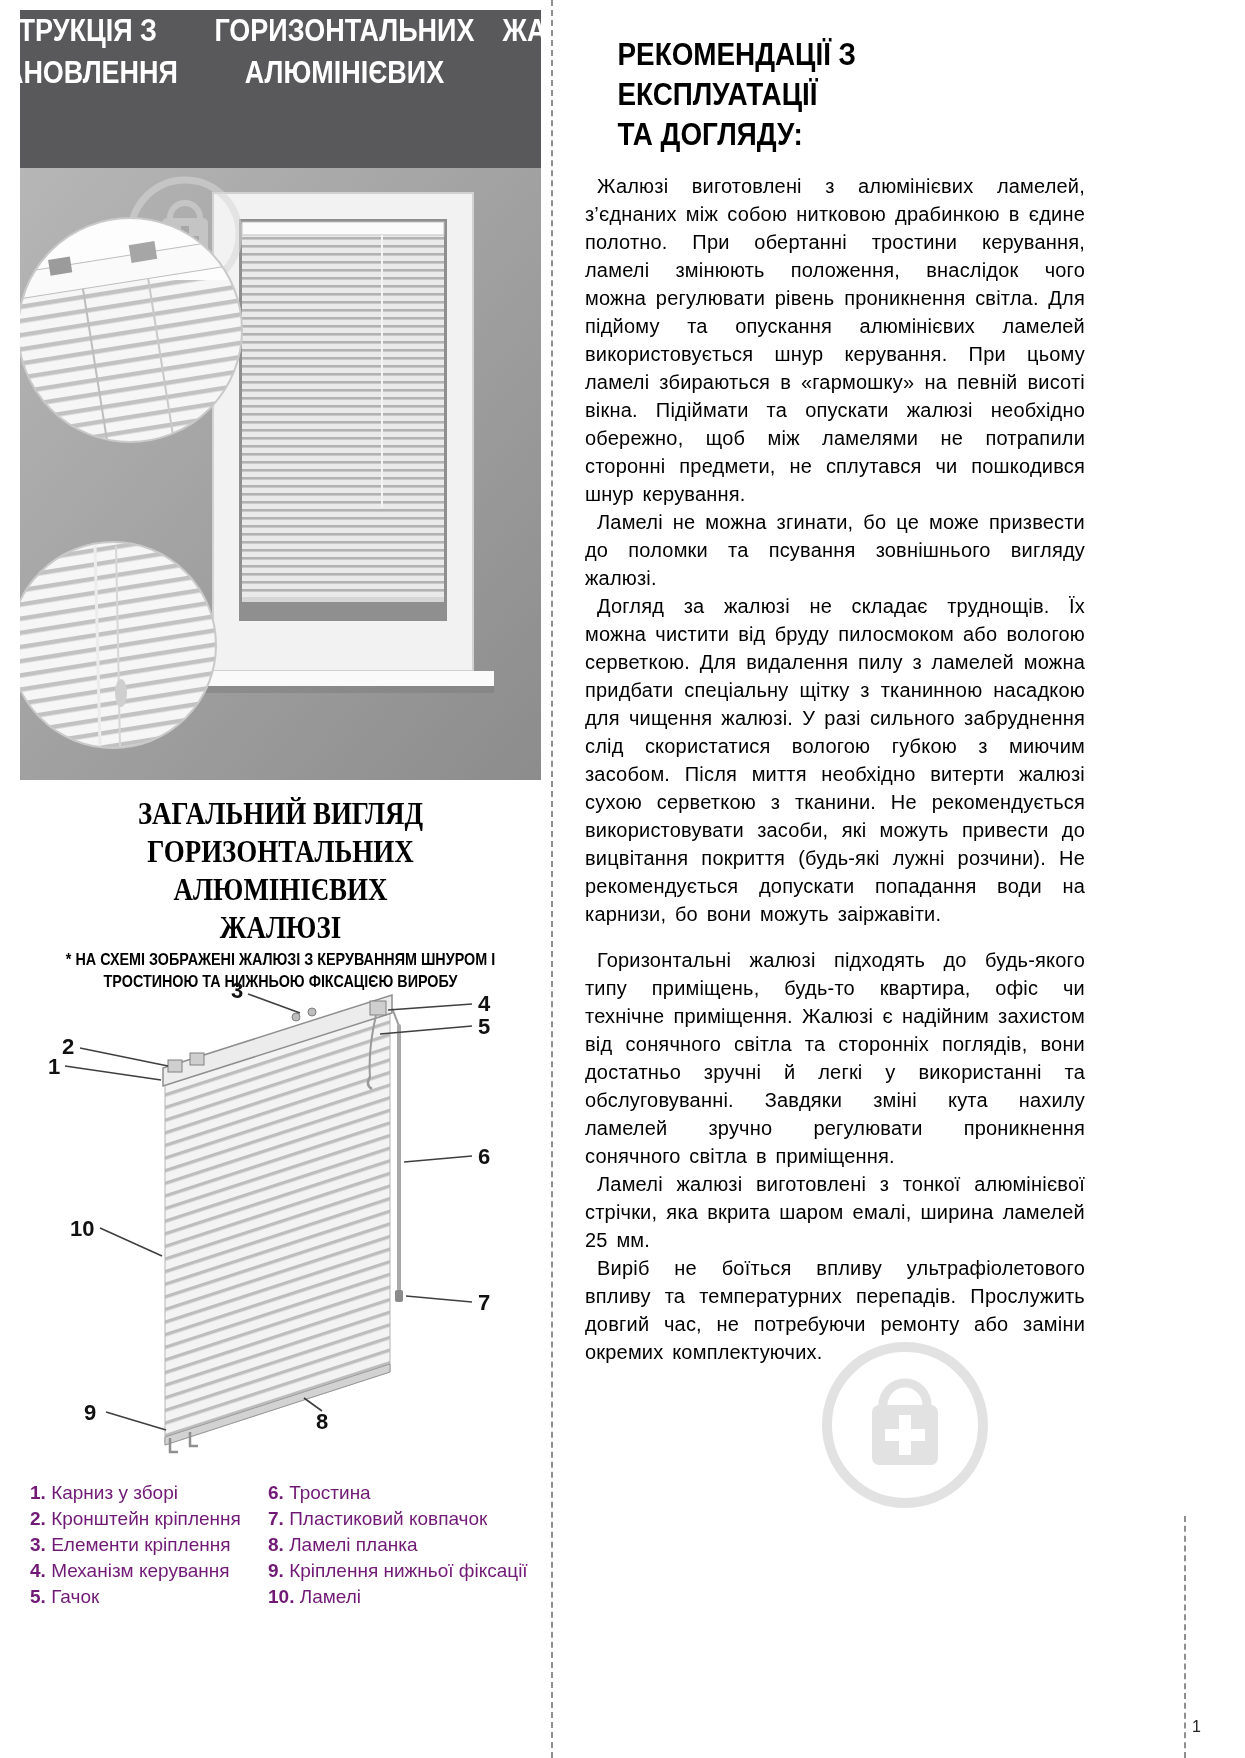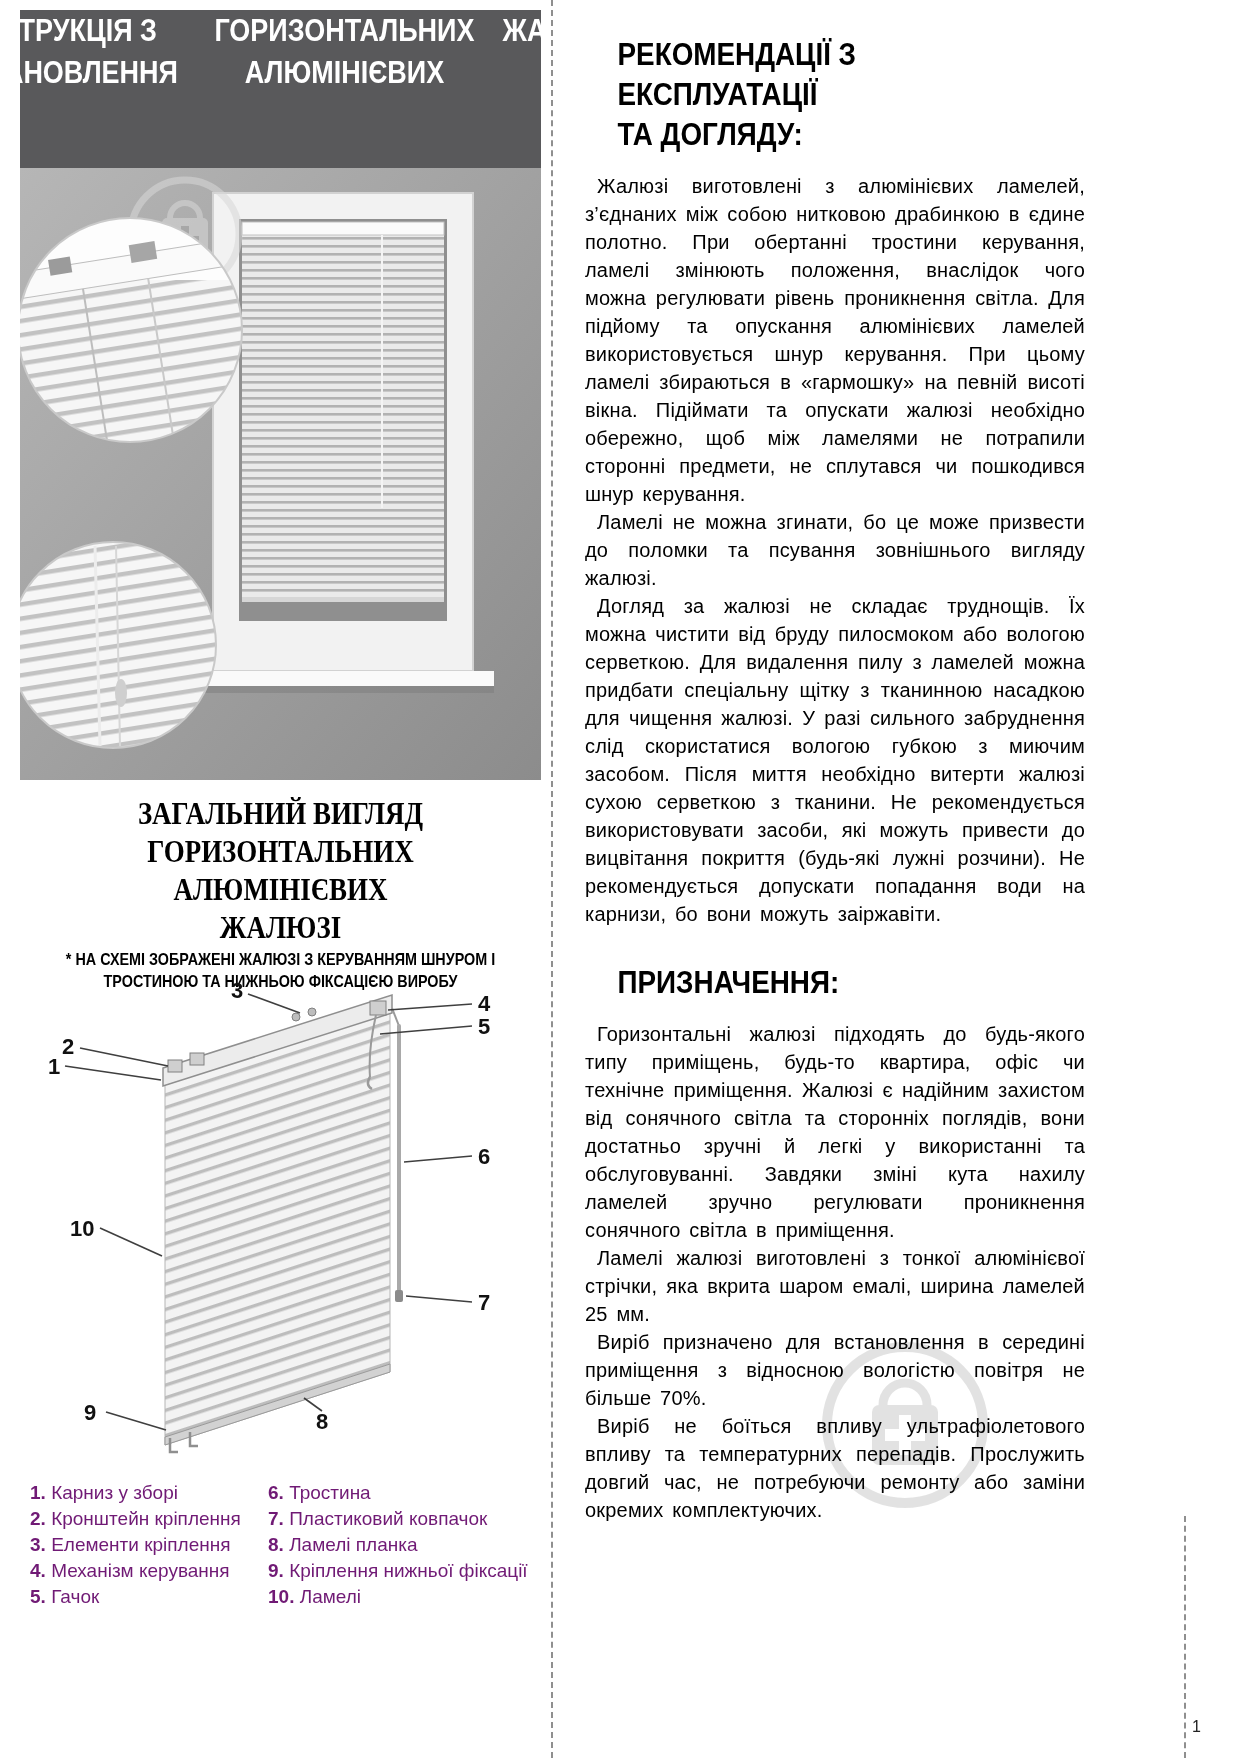--- a/index.html
+++ b/index.html
@@ -223,26 +223,22 @@
   <div class="sec-title">
     <span class="condensed">РЕКОМЕНДАЦІЇ З ЕКСПЛУАТАЦІЇ</span>
     <span class="condensed">ТА ДОГЛЯДУ:</span>
   </div>
   <div class="body-text">
     <p>Жалюзі виготовлені з алюмінієвих ламелей, з’єднаних між собою нитковою драбинкою в єдине полотно. При обертанні тростини керування, ламелі змінюють положення, внаслідок чого можна регулювати рівень проникнення світла. Для підйому та опускання алюмінієвих ламелей використовується шнур керування. При цьому ламелі збираються в «гармошку» на певній висоті вікна. Підіймати та опускати жалюзі необхідно обережно, щоб між ламелями не потрапили сторонні предмети, не сплутався чи пошкодився шнур керування.</p>
     <p>Ламелі не можна згинати, бо це може призвести до поломки та псування зовнішнього вигляду жалюзі.</p>
     <p>Догляд за жалюзі не складає труднощів. Їх можна чистити від бруду пилосмоком або вологою серветкою. Для видалення пилу з ламелей можна придбати спеціальну щітку з тканинною насадкою для чищення жалюзі. У разі сильного забруднення слід скористатися вологою губкою з миючим засобом. Після миття необхідно витерти жалюзі сухою серветкою з тканини. Не рекомендується використовувати засоби, які можуть привести до вицвітання покриття (будь-які лужні розчини). Не рекомендується допускати попадання води на карнизи, бо вони можуть заіржавіти.</p>
   </div>
 
-  <div class="sec-title purpose-block">
-    <span class="condensed">ПРИЗНАЧЕННЯ:</span>
-  </div>
   <div class="body-text">
     <p>Горизонтальні жалюзі підходять до будь-якого типу приміщень, будь-то квартира, офіс чи технічне приміщення. Жалюзі є надійним захистом від сонячного світла та сторонніх поглядів, вони достатньо зручні й легкі у використанні та обслуговуванні. Завдяки зміні кута нахилу ламелей зручно регулювати проникнення сонячного світла в приміщення.</p>
     <p>Ламелі жалюзі виготовлені з тонкої алюмінієвої стрічки, яка вкрита шаром емалі, ширина ламелей 25 мм.</p>
-    <p>Виріб призначено для встановлення в середині приміщення з відносною вологістю повітря не більше 70%.</p>
     <p>Виріб не боїться впливу ультрафіолетового впливу та температурних перепадів. Прослужить довгий час, не потребуючи ремонту або заміни окремих комплектуючих.</p>
   </div>
 </div>
 
 <div class="abs divider"></div>
 <div class="abs edge-mark"></div>
 <div class="abs page-num">1</div>
 
 </body></html>

